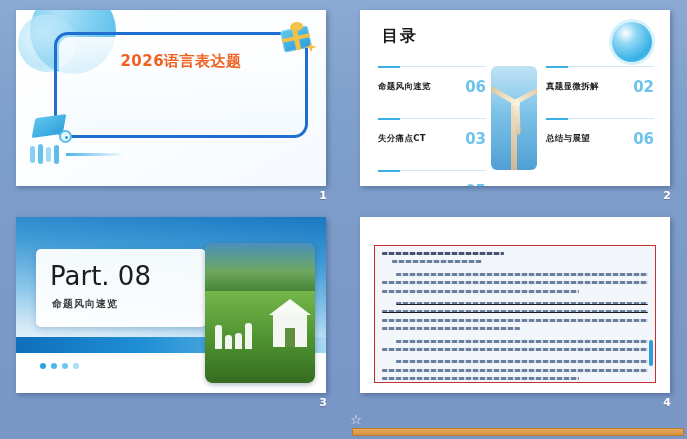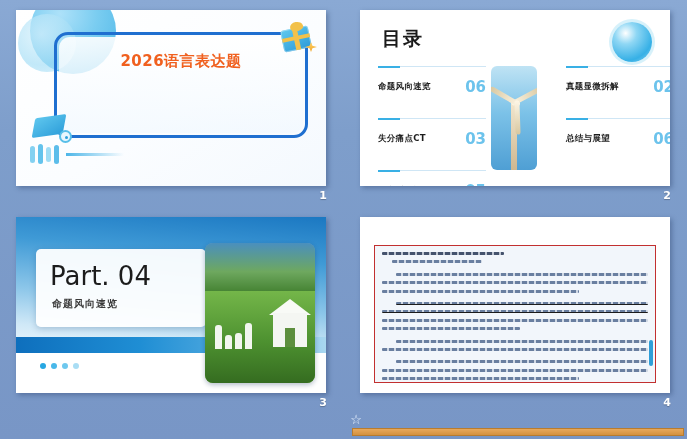--- a/index.html
+++ b/index.html
@@ -110,21 +110,21 @@
   .s1-bars i { display:block; width:5px; height:17px; border-radius:3px; background:#6ec9ef; opacity:.85;}
   .s1-bars i:nth-child(2){height:20px;background:#49b9e9;}
   .s1-bars i:nth-child(3){height:15px;background:#8ed7f3;}
   .s1-bars i:nth-child(4){height:19px;background:#3fb2e6;}
   .s1-bars .line { width:58px; height:3px; background:linear-gradient(90deg,#4db6e8,rgba(140,215,243,0)); margin-left:4px;}
 
   
   .s2 { background:#ffffff; }
   .s2-title {
     position:absolute; left:22px; top:16px;
-    font-size: 19px; font-weight: bold; color:#1a1a1a; letter-spacing:2px;
+    font-size: 16px; font-weight: bold; color:#1a1a1a; letter-spacing:2px;
   }
   .s2-sphere {
     position:absolute; right:18px; top:12px; width:40px; height:40px; border-radius:50%;
     background: radial-gradient(circle at 34% 28%, #ffffff 0%, #8fd7f4 28%, #36b0e6 70%, #8dd5f2 100%);
     box-shadow: 0 0 0 3px rgba(140,214,242,.35);
   }
   .s2-photo {
     position:absolute; left:131px; top:56px; width:46px; height:104px;
     border-radius:6px; overflow:hidden;
     background: linear-gradient(180deg,#bfe3f4 0%, #7cc2e8 45%, #4f9fd4 100%);
@@ -138,21 +138,21 @@
     position:absolute; left:50%; top:34%; width:34px; height:5px;
     background: linear-gradient(90deg,#fdf6e6,#d8c79f);
     border-radius:3px; transform-origin: 3px 50%;
   }
   .s2-photo .b1 { transform: rotate(-28deg) translate(-2px,-2px); }
   .s2-photo .b2 { transform: rotate(-150deg) translate(0,0); }
   .s2-photo .b3 { transform: rotate(88deg) translate(0,0); }
 
   .toc-col { position:absolute; top:56px; width:108px; }
   .toc-left  { left: 18px; }
-  .toc-right { left: 186px; margin-left: 20px; }
+  .toc-right { left: 186px; }
   .toc-item {
     position:relative; height:34px; margin-bottom:18px;
     border-top:1px solid #cfe6f5; padding-top:6px;
     display:flex; align-items:center; justify-content:space-between;
   }
   .toc-item .txt { font-size:8.5px; font-weight:bold; color:#1d1d1d; letter-spacing:.3px; }
   .toc-item .num { font-size:15px; color:#6cc3ec; font-weight:bold; font-family:"DejaVu Sans", sans-serif; }
   .toc-item:before{
     content:""; position:absolute; left:0; top:-1px; width:22px; height:2px; background:#39b0e5;
   }
@@ -339,21 +339,21 @@
     </div>
     <div class="slide-num">2</div>
   </div>
 
   <div class="slide-cell cell-3">
     <div class="slide s3">
       <div class="s3-sky"></div>
       <div class="s3-band"></div>
 
       <div class="s3-card">
-        <div class="s3-part">Part. 04</div>
+        <div class="s3-part">Part. 08</div>
         <div class="s3-sub">命题风向速览</div>
       </div>
 
       <div class="s3-photo">
         <div class="trees"></div>
         <div class="grass"></div>
         <div class="roof"></div>
         <div class="house"></div>
         <div class="door"></div>
         <div class="fam">

